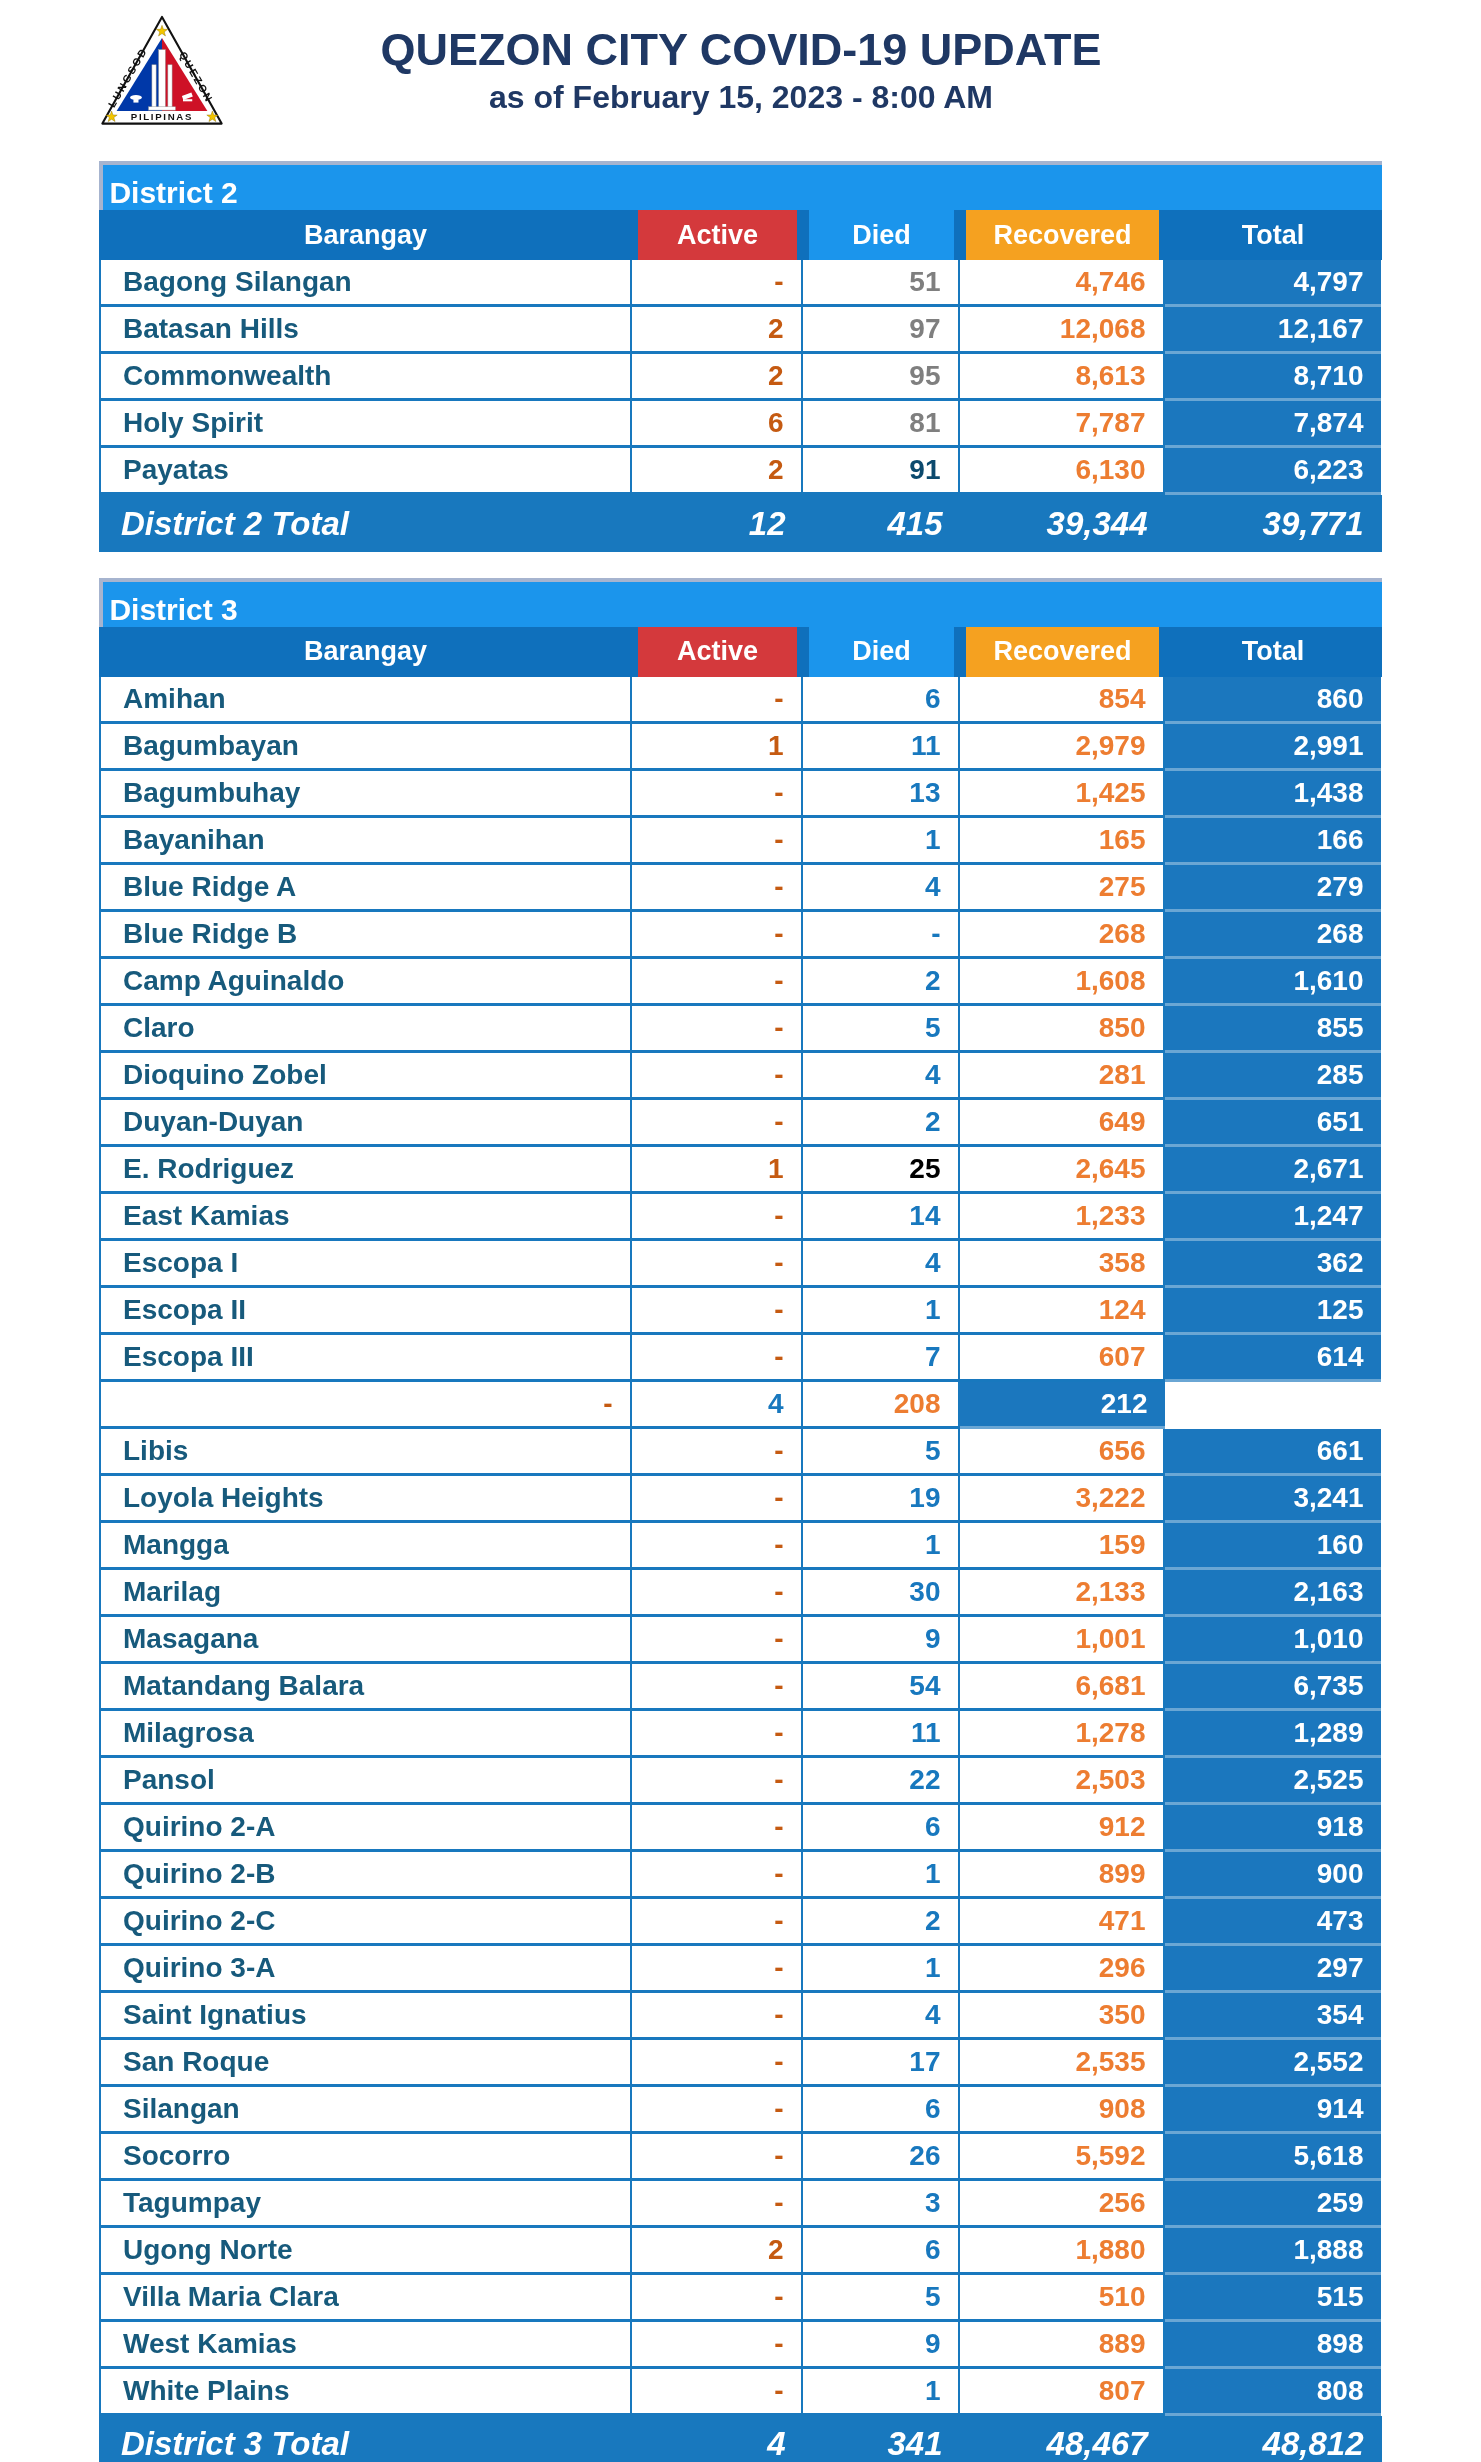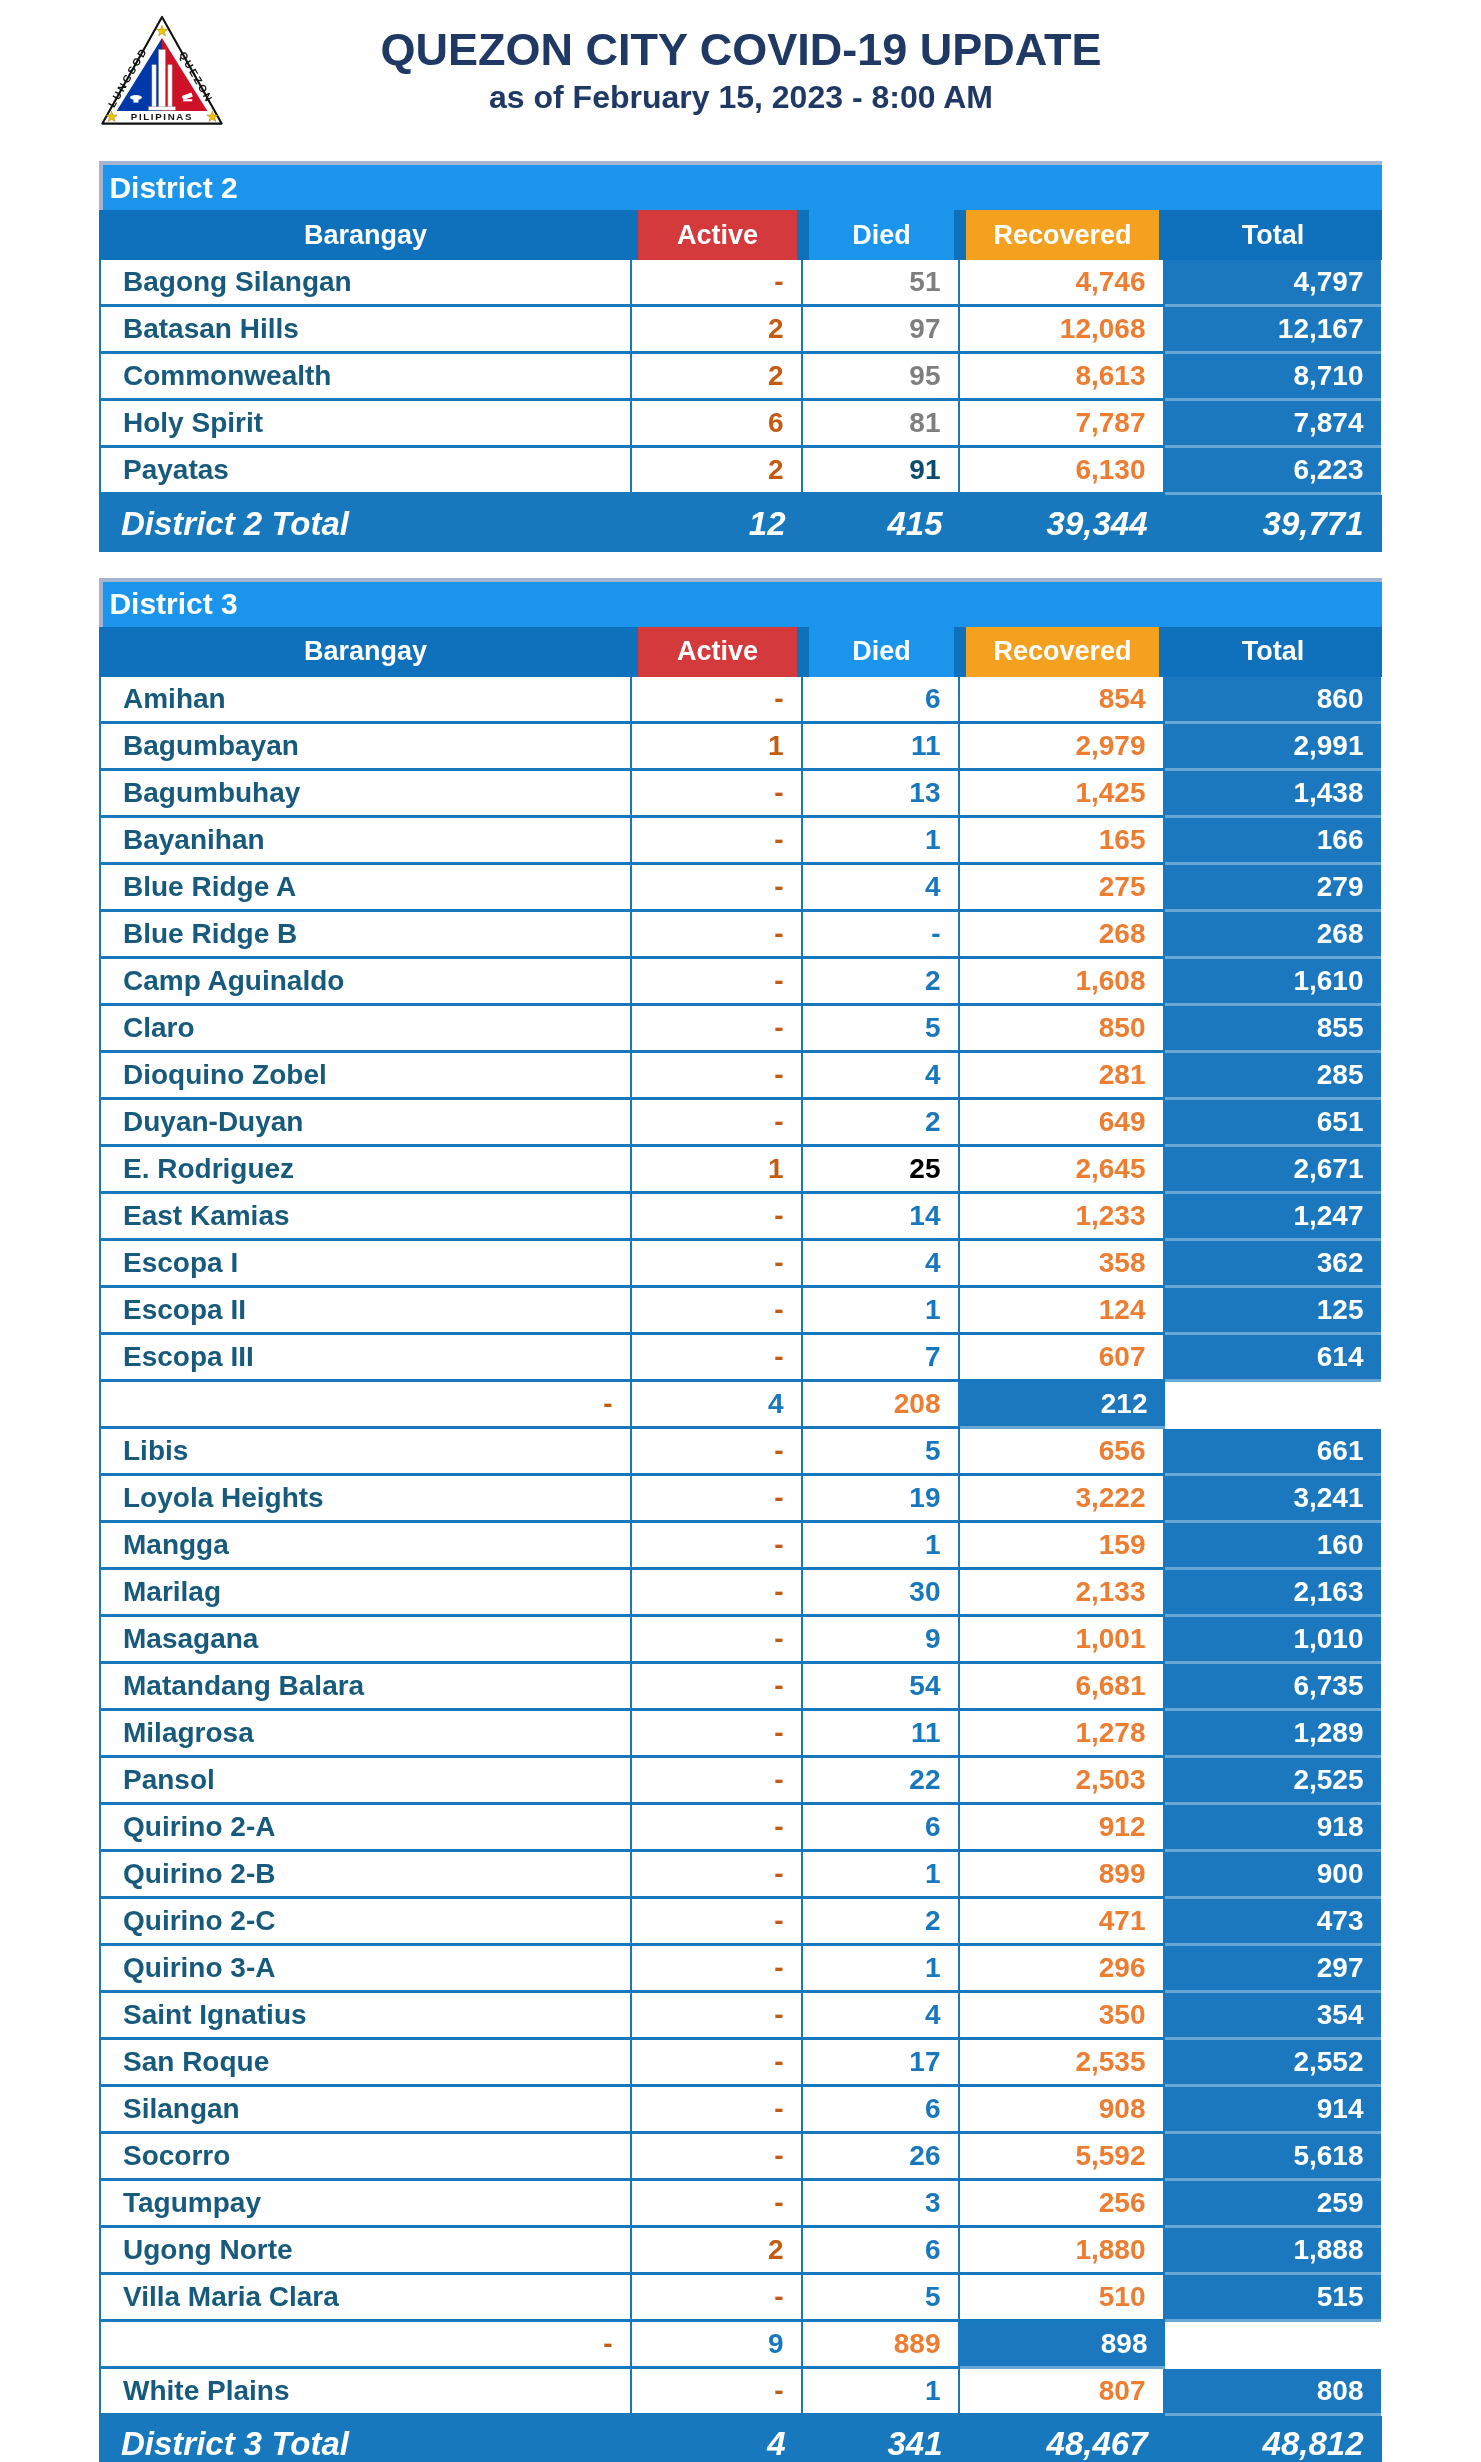--- a/index.html
+++ b/index.html
@@ -31,21 +31,21 @@
     color:var(--title-navy);font-size:45px;font-weight:bold;letter-spacing:0px;line-height:1.05;
   }
   .page-subtitle{
     color:var(--title-navy);font-size:32px;font-weight:bold;margin-top:6.4px;
   }
   
   .district{width:1283px;margin:0 0 25.5px 0;}
   .district-band{
     box-sizing:border-box;height:49px;background:var(--band-blue);
     border-top:4px solid #A6B4CF;border-left:4px solid #A6B4CF;
-    display:flex;align-items:center;
+    display:flex;align-items:flex-end;
   }
   .district-band-label{color:#fff;font-size:30px;font-weight:bold;padding-left:6.4px;}
   .thead{
     height:50px;background:var(--header-blue);
     display:grid;grid-template-columns:533px 171px 157px 205px 216px;
   }
   .th{color:#fff;font-size:27px;font-weight:bold;
       display:flex;align-items:center;justify-content:center;height:100%;}
   .th-block{margin:0 5.6px;}
   .th-active{background:var(--active-red);}
@@ -429,20 +429,21 @@
           <div class="cell c-num c-total">1,888</div>
         </div>
         <div class="row">
           <div class="cell c-barangay">Villa Maria Clara</div>
           <div class="cell c-num c-active">-</div>
           <div class="cell c-num c-died" style="color: rgb(24, 120, 190);">5</div>
           <div class="cell c-num c-recovered">510</div>
           <div class="cell c-num c-total">515</div>
         </div>
         <div class="row">
+          <div class="cell c-barangay">West Kamias</div>
           <div class="cell c-num c-active">-</div>
           <div class="cell c-num c-died" style="color: rgb(24, 120, 190);">9</div>
           <div class="cell c-num c-recovered">889</div>
           <div class="cell c-num c-total">898</div>
         </div>
         <div class="row">
           <div class="cell c-barangay">White Plains</div>
           <div class="cell c-num c-active">-</div>
           <div class="cell c-num c-died" style="color: rgb(24, 120, 190);">1</div>
           <div class="cell c-num c-recovered">807</div>

